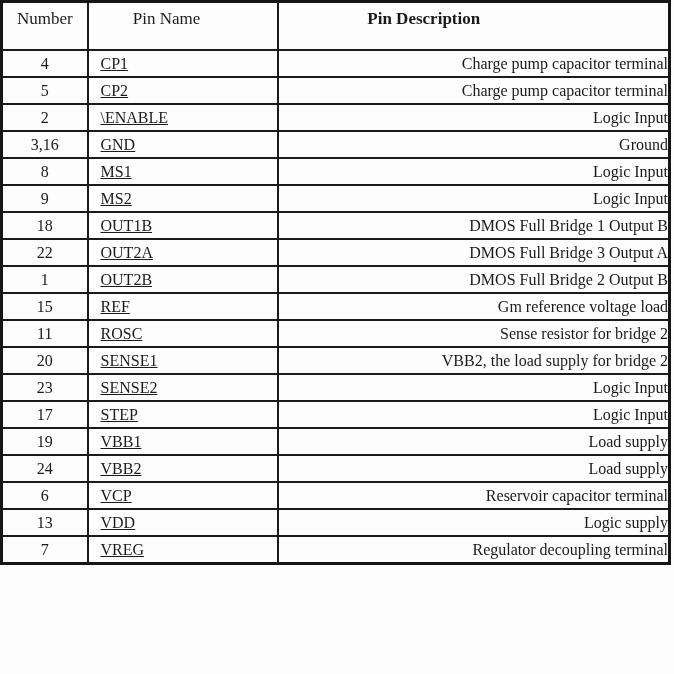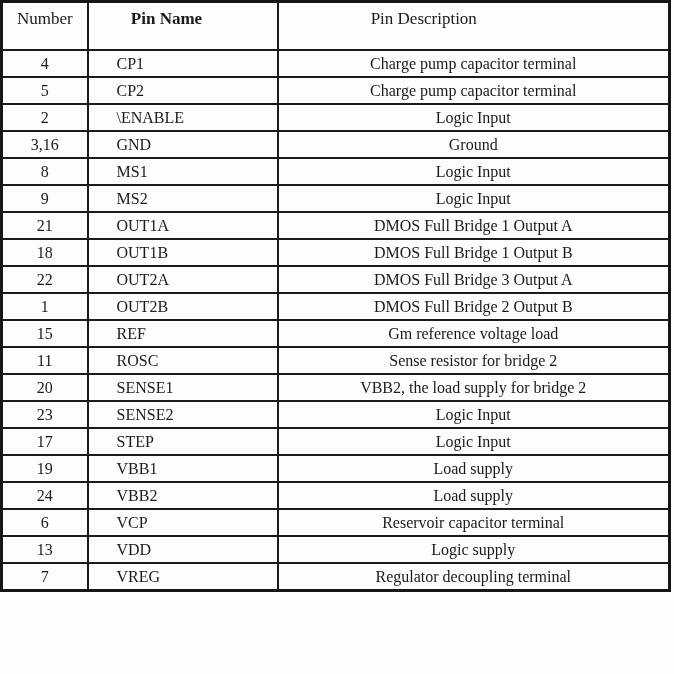--- a/index.html
+++ b/index.html
@@ -39,33 +39,33 @@
 
   
   tr.header-row th {
     height: 39px;
     vertical-align: top;
     padding-top: 6px;
     font-weight: normal;
     font-size: 17px;
     text-align: center;
   }
-  tr.header-row th.h-name { padding-right: 33px; font-weight: bold; }
-  tr.header-row th.h-desc { padding-right: 100px; }
+  tr.header-row th.h-name { padding-right: 33px; }
+  tr.header-row th.h-desc { padding-right: 100px; font-weight: bold; }
 
   
   tbody td {
     height: 25px;
     font-size: 16px;
     vertical-align: middle;
     padding: 0;
   }
   td.col-num  { text-align: center; }
-  td.col-name { text-align: left; padding-left: 28px; }
-  td.col-desc { text-align: center; }
+  td.col-name { text-align: left; padding-left: 12px; text-decoration: underline; }
+  td.col-desc { text-align: right; }
 </style>
 </head>
 <body>
 
 <div class="page">
   <table class="pin-table">
     <colgroup>
       <col class="c-num">
       <col class="c-name">
       <col class="c-desc">
@@ -108,25 +108,20 @@
     <td class="col-name">MS1</td>
     <td class="col-desc">Logic Input</td>
   </tr>
 
   <tr>
     <td class="col-num">9</td>
     <td class="col-name">MS2</td>
     <td class="col-desc">Logic Input</td>
   </tr>
 
-  <tr>
-    <td class="col-num">21</td>
-    <td class="col-name">OUT1A</td>
-    <td class="col-desc">DMOS Full Bridge 1 Output A</td>
-  </tr>
 
   <tr>
     <td class="col-num">18</td>
     <td class="col-name">OUT1B</td>
     <td class="col-desc">DMOS Full Bridge 1 Output B</td>
   </tr>
 
   <tr>
     <td class="col-num">22</td>
     <td class="col-name">OUT2A</td>

